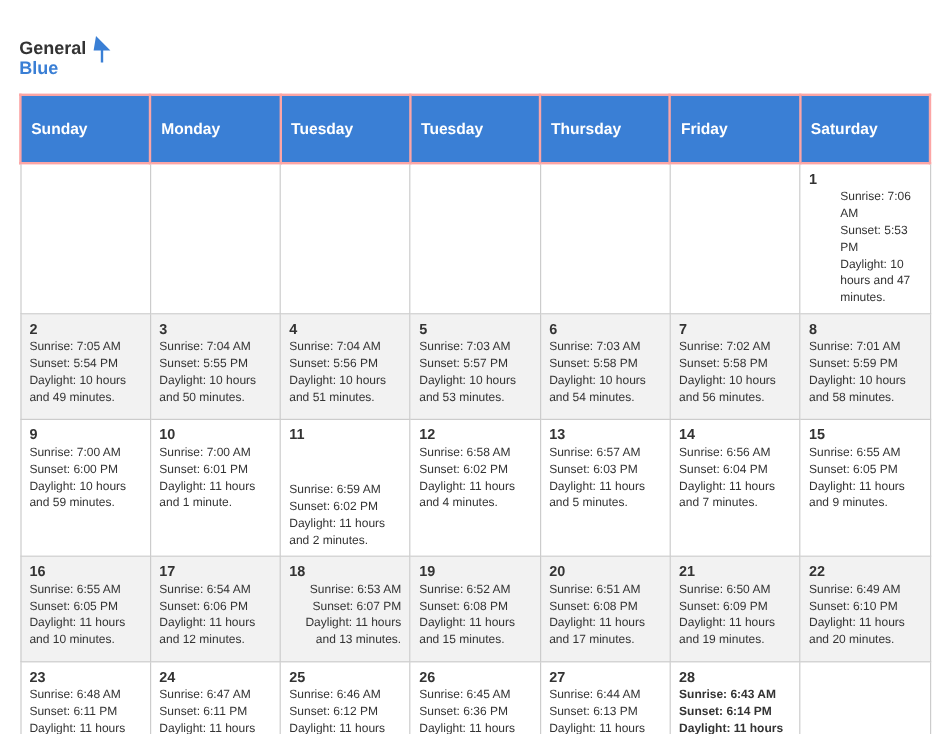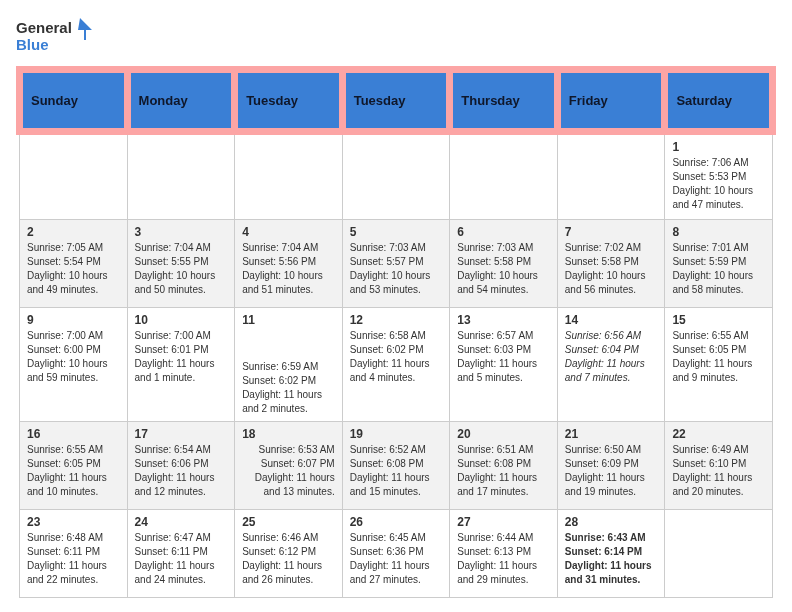--- a/index.html
+++ b/index.html
@@ -15,20 +15,21 @@
       justify-content: space-between;
       align-items: flex-start;
       margin-bottom: 10px;
     }
     .logo {
       display: flex;
       align-items: center;
       font-size: 18px;
       font-weight: bold;
       color: #3b82f6;
+      margin-top: 12px;
     }
     .title-block {
       text-align: right;
     }
     .month-year {
       font-size: 32px;
       font-weight: bold;
       color: #222;
       line-height: 1.1;
     }
@@ -36,26 +37,26 @@
       font-size: 16px;
       color: #444;
     }
     .calendar {
       width: 100%;
       border-collapse: collapse;
       border: 1px solid #ccc;
     }
     .calendar th {
       background-color: #3a7fd5;
-      color: #0f172a;
+      color: #ffffff;
       font-size: 13px;
       font-weight: bold;
       padding: 20px 8px;
       text-align: left;
-      border: 7px solid #fca5a5;
+      border: 2px solid #fca5a5;
     }
     .calendar td {
       width: calc(100% / 7);
       vertical-align: top;
       padding: 5px 7px;
       border: 1px solid #ccc;
       font-size: 10.5px;
       color: #333;
       min-height: 80px;
       height: 88px;
@@ -110,21 +111,21 @@
   <tbody id="calendar-body">
   <tr>
         <td class="empty-cell"></td>
         <td class="empty-cell"></td>
         <td class="empty-cell"></td>
         <td class="empty-cell"></td>
         <td class="empty-cell"></td>
         <td class="empty-cell"></td>
         <td>
           <span class="day-num">1</span>
-          <div class="day-info" style="white-space: pre-line;">Sunrise: 7:06 AM
+          <div class="day-info" style="white-space: pre-line; margin-left: 26px;">Sunrise: 7:06 AM
 Sunset: 5:53 PM
 Daylight: 10 hours and 47 minutes.</div>
         </td>
       </tr>
       <tr>
         <td>
           <span class="day-num">2</span>
           <div class="day-info" style="white-space: pre-line;">Sunrise: 7:05 AM
 Sunset: 5:54 PM
 Daylight: 10 hours and 49 minutes.</div>
@@ -192,21 +193,21 @@
 Daylight: 11 hours and 4 minutes.</div>
         </td>
         <td>
           <span class="day-num">13</span>
           <div class="day-info" style="white-space: pre-line;">Sunrise: 6:57 AM
 Sunset: 6:03 PM
 Daylight: 11 hours and 5 minutes.</div>
         </td>
         <td>
           <span class="day-num">14</span>
-          <div class="day-info" style="white-space: pre-line; font-style: italic;">Sunrise: 6:56 AM
+          <div class="day-info" style="white-space: pre-line;">Sunrise: 6:56 AM
 Sunset: 6:04 PM
 Daylight: 11 hours and 7 minutes.</div>
         </td>
         <td>
           <span class="day-num">15</span>
           <div class="day-info" style="white-space: pre-line;">Sunrise: 6:55 AM
 Sunset: 6:05 PM
 Daylight: 11 hours and 9 minutes.</div>
         </td>
       </tr>

